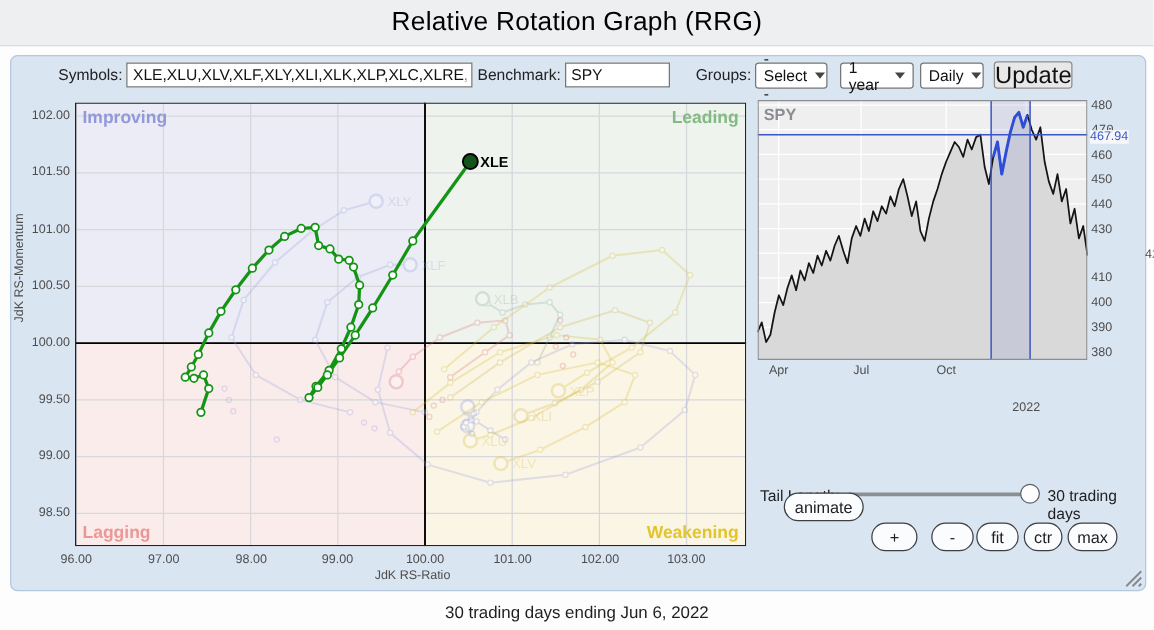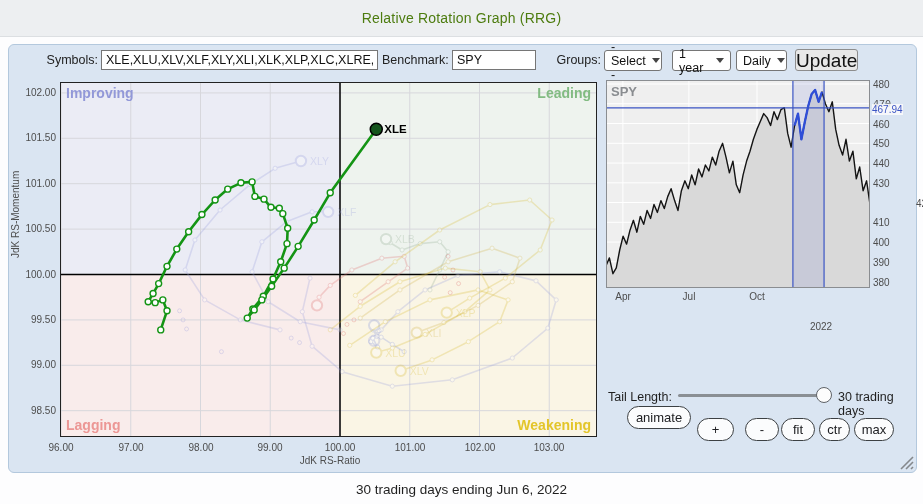--- a/index.html
+++ b/index.html
@@ -4,21 +4,21 @@
 <style>
   * { margin:0; padding:0; box-sizing:border-box; }
   body { background:#fff; }
   #page { position:relative; width:923px; height:504px; background:#fdfdfe;
           font-family:"Liberation Sans", sans-serif; overflow:hidden; }
   .abs { position:absolute; }
 
   
   #titlebar { left:0; top:0; width:923px; height:37px; background:#edeff1;
               border-bottom:1px solid #dcdfe2; display:flex; align-items:center; justify-content:center; }
-  #titlebar h1 { font-size:14px; font-weight:500; color:#4d7c0f; letter-spacing:.2px; }
+  #titlebar h1 { font-size:21px; font-weight:500; color:#000000; letter-spacing:.2px; }
 
   
   #panel { left:8px; top:44px; width:909px; height:429px; background:#dae5f2;
            border:1px solid #b3c8dd; border-radius:6px; }
 
   
   .tb-label { font-size:12.5px; color:#222; line-height:21px; }
   .tb-input { position:absolute; border:1px solid #767676; background:#fff; font-size:12.5px;
               color:#111; padding:1px 4px; height:20px; font-family:"Liberation Sans",sans-serif; }
   .fake-select { position:absolute; display:flex; align-items:center; justify-content:space-between;
@@ -372,21 +372,21 @@
       <div class="tick" style="left:673px;top:291px;width:32px;text-align:center;">Jul</div>
       <div class="tick" style="left:741px;top:291px;width:32px;text-align:center;">Oct</div>
       <div class="tick" style="left:805px;top:291px;width:32px;text-align:center;margin-top:30px;">2022</div>
     </div>
 
   <div class="abs ctl-label" style="left:608px;top:390px;">Tail Length:</div>
   <div id="slider-track" style="left:678px;top:394px;width:152px;"></div>
   <div id="slider-thumb" style="left:816px;top:387px;"></div>
   <div class="abs ctl-label" style="left:838px;top:390px;">30 trading days</div>
 
-  <button class="pill" style="left:627px;top:406px;width:64px;">animate</button>
+  <button class="pill" style="left:627px;top:394px;width:64px;">animate</button>
   <button class="pill" style="left:697px;top:418px;width:37px;">+</button>
   <button class="pill" style="left:745px;top:418px;width:34px;">-</button>
   <button class="pill" style="left:781px;top:418px;width:34px;">fit</button>
   <button class="pill" style="left:819px;top:418px;width:31px;">ctr</button>
   <button class="pill" style="left:854px;top:418px;width:40px;">max</button>
 
   <svg class="abs" style="left:894px;top:450px;" width="22" height="22">
     <g stroke="#85888c" stroke-width="1.6">
       <line x1="19" y1="7" x2="7" y2="19"></line>
       <line x1="19" y1="12" x2="12" y2="19"></line>

